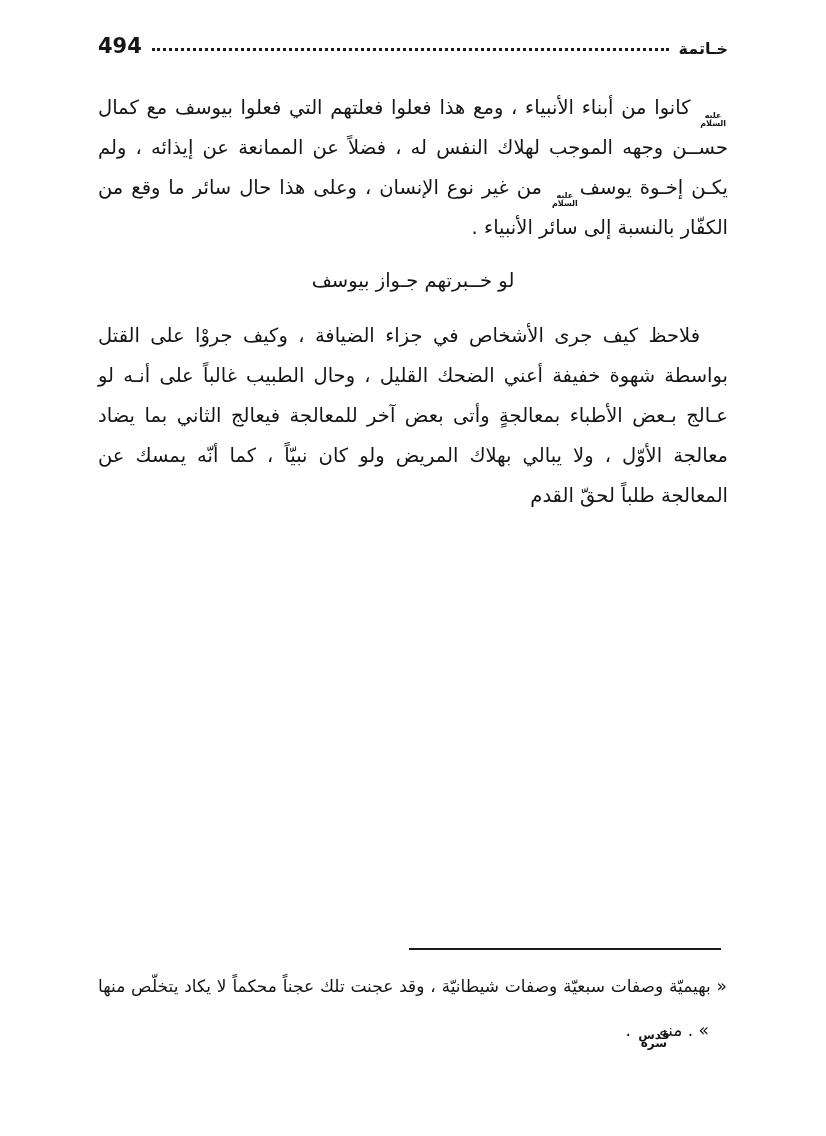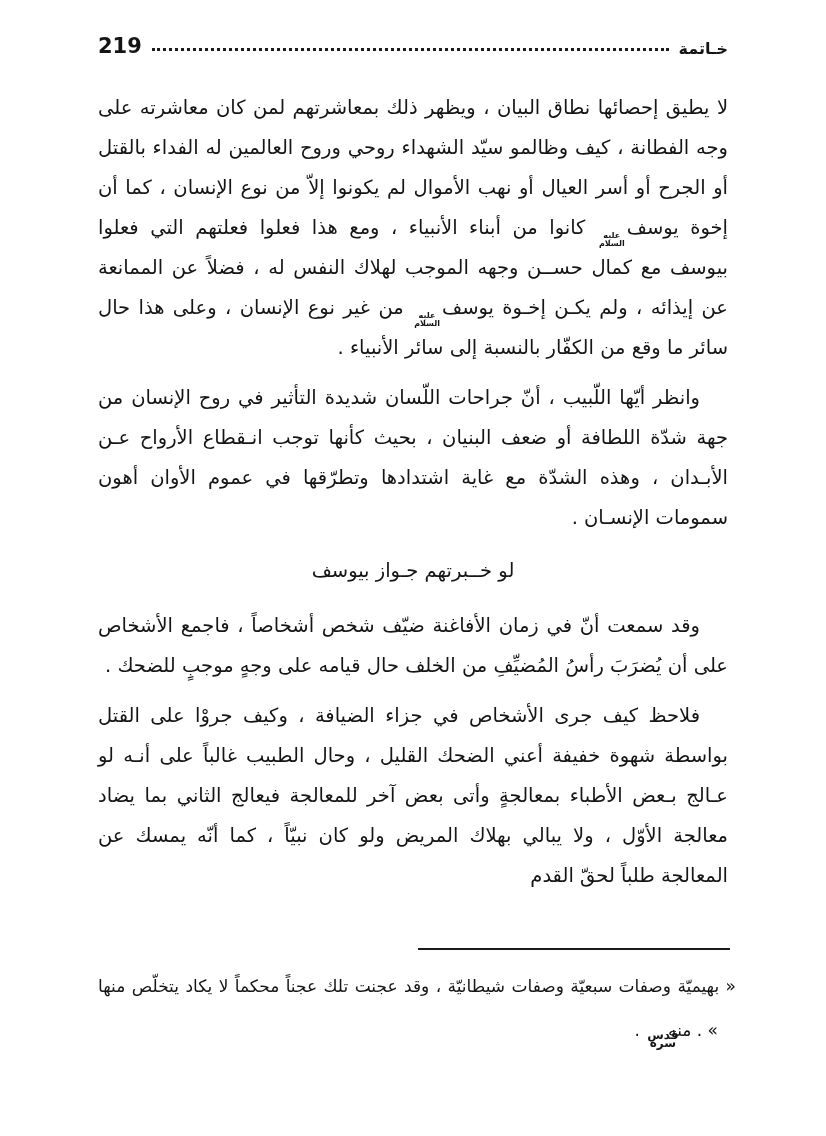--- a/index.html
+++ b/index.html
@@ -88,21 +88,21 @@
   }
   .hemistich {
     width: 262px;
     text-align: center;
     white-space: nowrap;
   }
   
   .footnote {
     position: absolute;
     top: 948px;
-    right: 90px;
+    right: 99px;
     left: 98px;
     direction: rtl;
   }
   .fn-rule {
     width: 312px;
     border-top: 2.5px solid #1a1a1a;
     margin-bottom: 14px;
     margin-right: 6px;
   }
   .fn-text {
@@ -116,45 +116,43 @@
 </style>
 </head>
 <body>
 
 <div class="page">
   <div class="content">
 
     <div class="header">
       <span class="chapter-title">خـاتمة</span>
       <span class="leader"></span>
-      <span class="page-num">219</span>
+      <span class="page-num">494</span>
     </div>
 
     <div class="body">
 
-      <p class="para"><span>لا يطيق إحصائها نطاق البيان ، ويظهر ذلك بمعاشرتهم لمن كان معاشرته على وجه الفطانة ، كيف وظالمو سيّد الشهداء روحي وروح العالمين له الفداء بالقتل أو الجرح أو أسر العيال أو نهب الأموال لم يكونوا إلاّ من نوع الإنسان ، كما أن إخوة يوسف</span><span class="honorific">
+      <p class="para"><span class="honorific">
             <span>عليه</span>
             <span>السلام</span>
           </span> <span>كانوا من أبناء الأنبياء ، ومع هذا فعلوا فعلتهم التي فعلوا بيوسف مع كمال حســن وجهه الموجب لهلاك النفس له ، فضلاً عن الممانعة عن إيذائه ، ولم يكـن إخـوة يوسف</span><span class="honorific">
             <span>عليه</span>
             <span>السلام</span>
           </span> <span>من غير نوع الإنسان ، وعلى هذا حال سائر ما وقع من الكفّار بالنسبة إلى سائر الأنبياء .</span></p>
 
-      <p class="para indent">وانظر أيّها اللّبيب ، أنّ جراحات اللّسان شديدة التأثير في روح الإنسان من جهة شدّة اللطافة أو ضعف البنيان ، بحيث كأنها توجب انـقطاع الأرواح عـن الأبـدان ، وهذه الشدّة مع غاية اشتدادها وتطرّقها في عموم الأوان أهون سمومات الإنسـان .</p>
 
       <div class="poem">
         <div class="verse">
         </div>
         <div class="verse">
           <span class="hemistich">لو خــبرتهم جـواز بيوسف</span>
         </div>
       </div>
 
 
-      <p class="para indent">وقد سمعت أنّ في زمان الأفاغنة ضيّف شخص أشخاصاً ، فاجمع الأشخاص على أن يُضرَبَ رأسُ المُضيِّفِ من الخلف حال قيامه على وجهٍ موجبٍ للضحك .</p>
 
       <p class="para indent">فلاحظ كيف جرى الأشخاص في جزاء الضيافة ، وكيف جروْا على القتل بواسطة شهوة خفيفة أعني الضحك القليل ، وحال الطبيب غالباً على أنـه لو عـالج بـعض الأطباء بمعالجةٍ وأتى بعض آخر للمعالجة فيعالج الثاني بما يضاد معالجة الأوّل ، ولا يبالي بهلاك المريض ولو كان نبيّاً ، كما أنّه يمسك عن المعالجة طلباً لحقّ القدم</p>
 
     </div>
   </div>
 
   <div class="footnote">
     <div class="fn-rule"></div>
     <p class="fn-text"><span>« بهيميّة وصفات سبعيّة وصفات شيطانيّة ، وقد عجنت تلك عجناً محكماً لا يكاد يتخلّص منها » . منه</span> <span class="honorific">
           <span>قدس</span>

